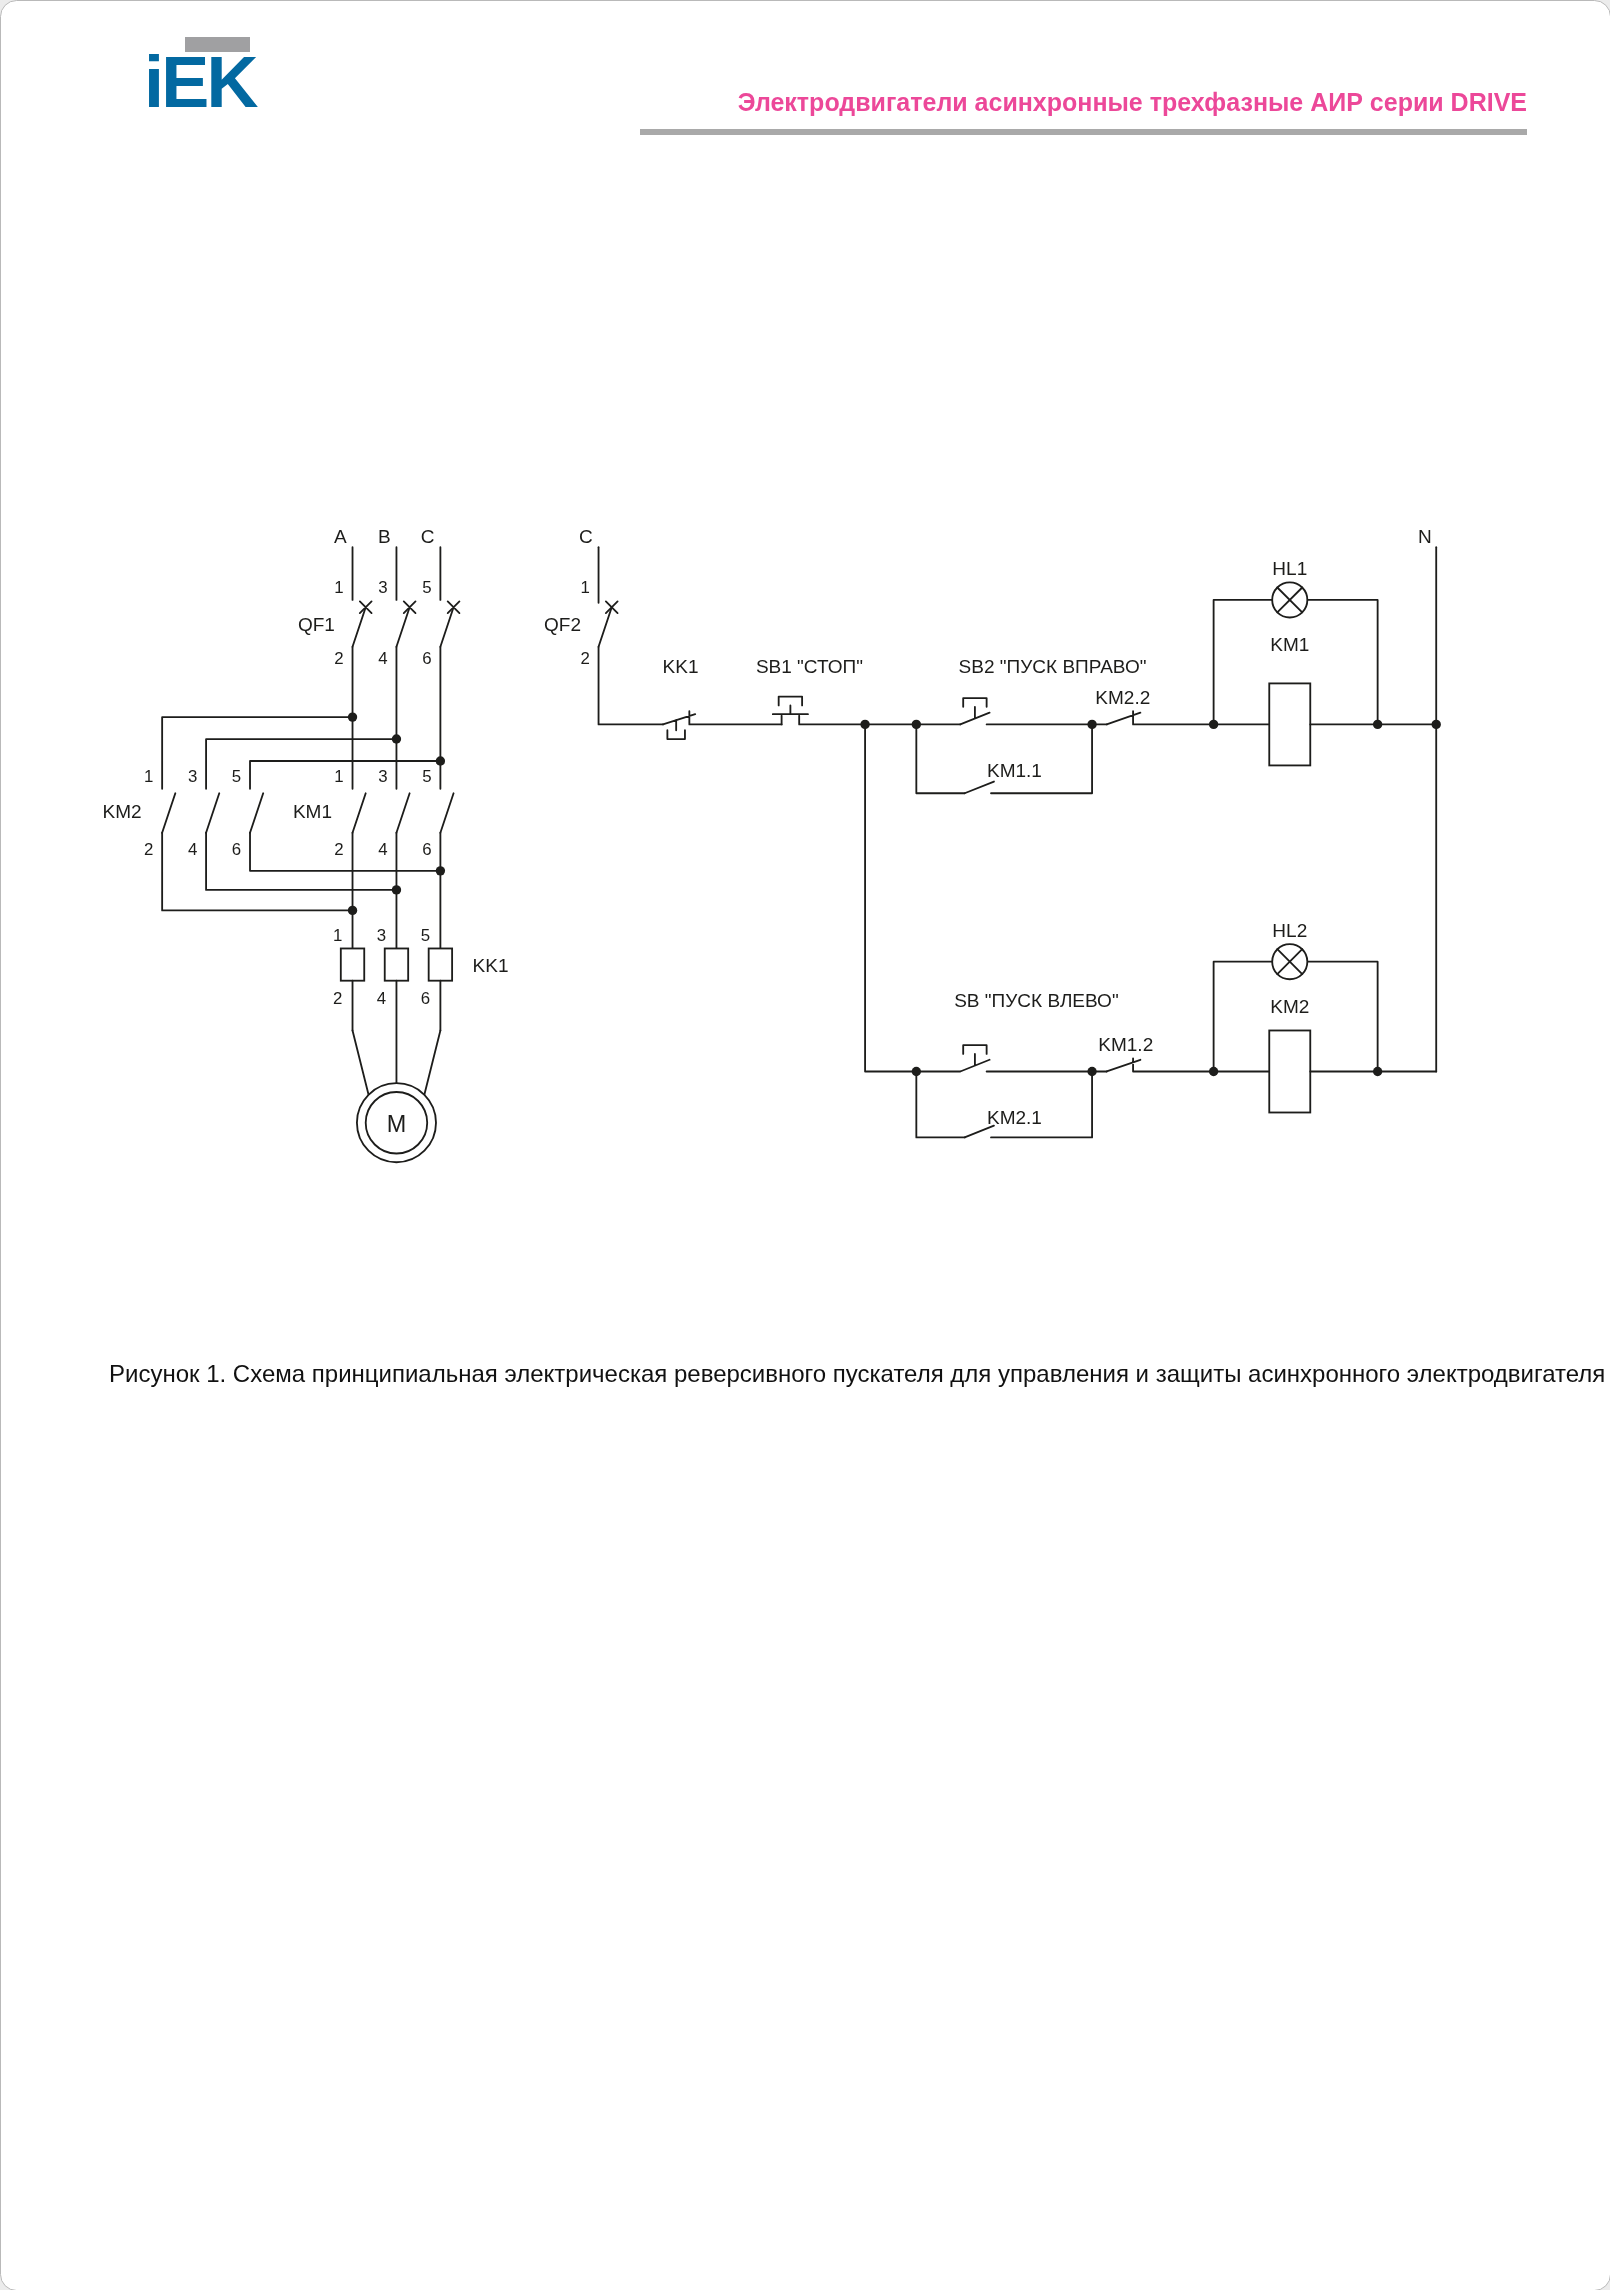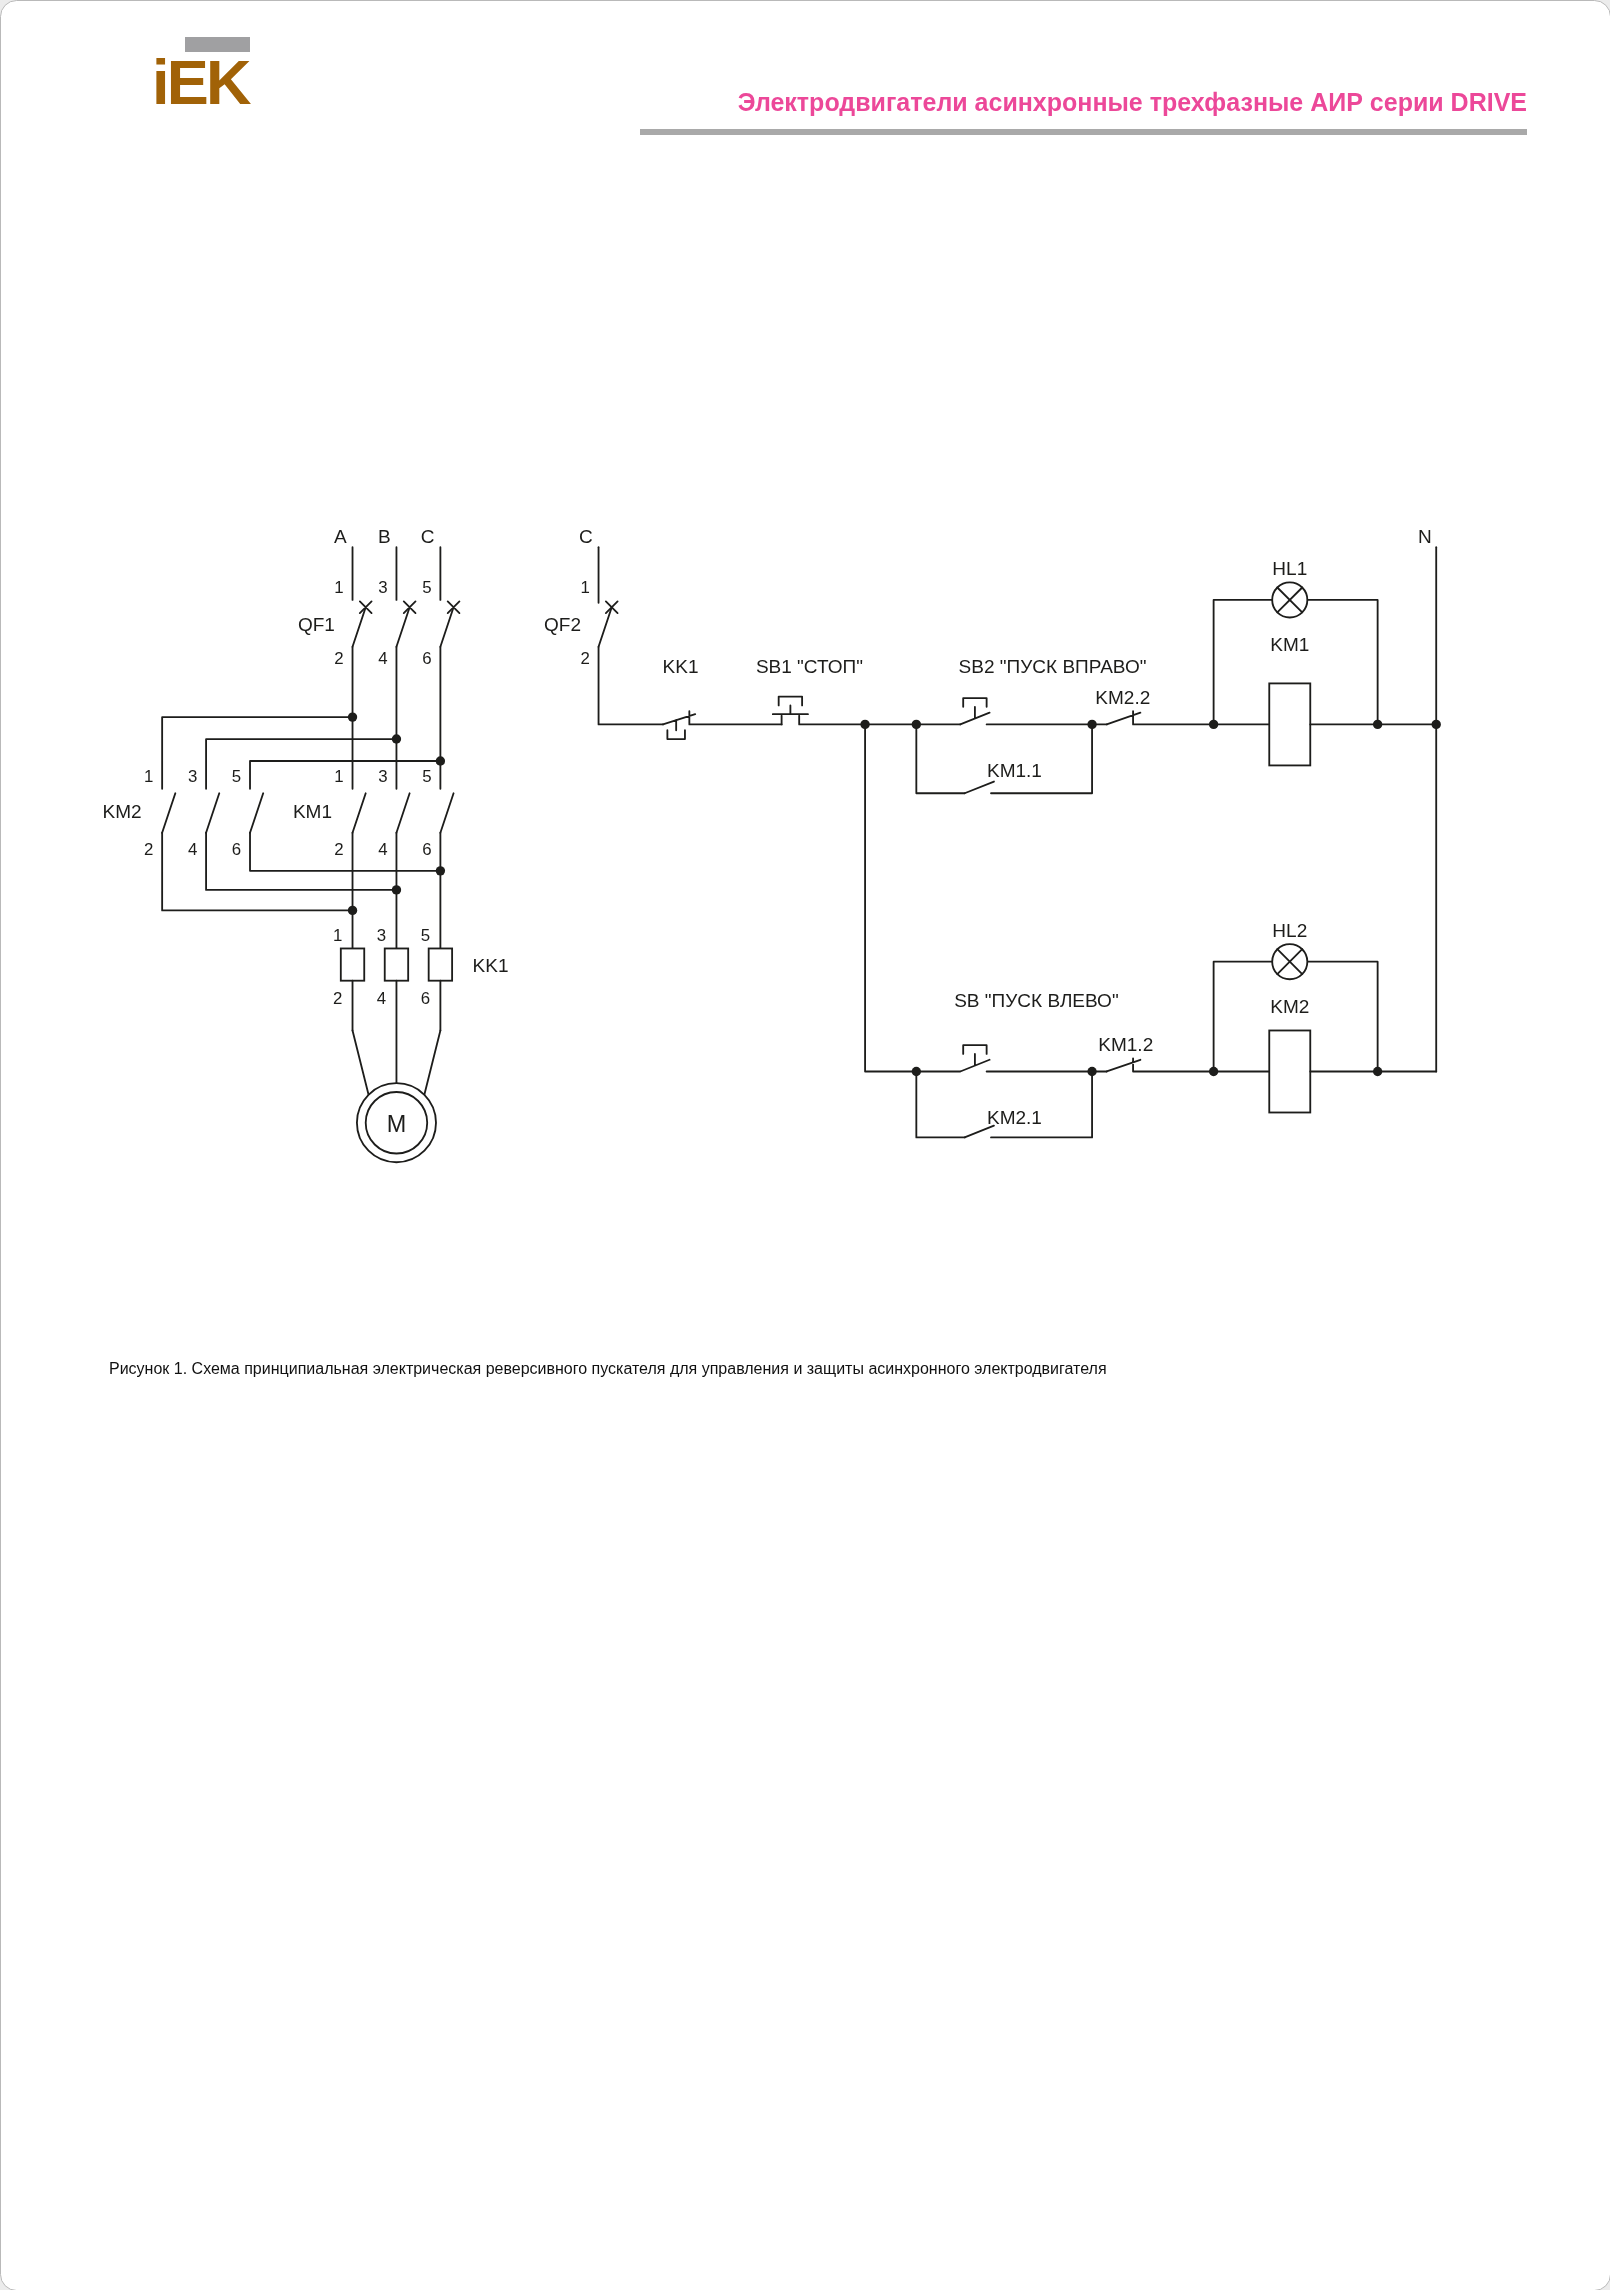--- a/index.html
+++ b/index.html
@@ -1,26 +1,26 @@
 <!DOCTYPE html>
 <html style="font-size:14.8px"><head>
 <meta charset="utf-8">
 <style>
   html,body{margin:0;padding:0;background:#ececec;}
   .page{position:relative;width:1611px;height:2291px;background:#ffffff;
         border:1.8px solid #b9b9b9;border-radius:16.6px;overflow:hidden;box-sizing:border-box;
         font-family:"Liberation Sans",sans-serif;color:#1d1d1b;}
   .logo{position:absolute;left:143px;top:33px;width:231px;height:109px;}
-  .logo-text{position:absolute;left:8px;top:0;font-size:63px;line-height:96px;font-weight:bold;
-             letter-spacing:-2.8px;color:#a16207;}
+  .logo-text{position:absolute;left:0;top:0;font-size:72px;line-height:96px;font-weight:bold;
+             letter-spacing:-2.8px;color:#0369a1;}
   .logo-bar{position:absolute;left:41px;top:2.8px;width:65px;height:14.8px;background:#a0a0a2;}
   .doc-title{position:absolute;top:87px;right:83px;font-size:25px;font-weight:bold;color:#ec4899;white-space:nowrap;}
   .title-rule{position:absolute;top:128px;left:639px;right:83px;height:5.5px;background:#a9a9a9;}
   .schematic{position:absolute;left:0;top:514px;width:1611px;height:659px;}
-  .caption{position:absolute;left:108px;top:1359px;font-size:16px;color:#111;white-space:nowrap;}
+  .caption{position:absolute;left:108px;top:1359px;font-size:24px;color:#111;white-space:nowrap;}
   .schematic .w{stroke:#1d1d1b;stroke-width:1.25;fill:none;stroke-linecap:round;stroke-linejoin:round;}
   .schematic .fw{fill:#ffffff;stroke:#1d1d1b;stroke-width:1.25;}
   .schematic .d{fill:#1d1d1b;stroke:none;}
   .schematic text{font-family:"Liberation Sans",sans-serif;fill:#1d1d1b;}
   .schematic .lbl{font-size:13px;}
   .schematic .term{font-size:11.5px;}
   .schematic .mot{font-size:16px;}
 </style>
 </head>
 <body>

